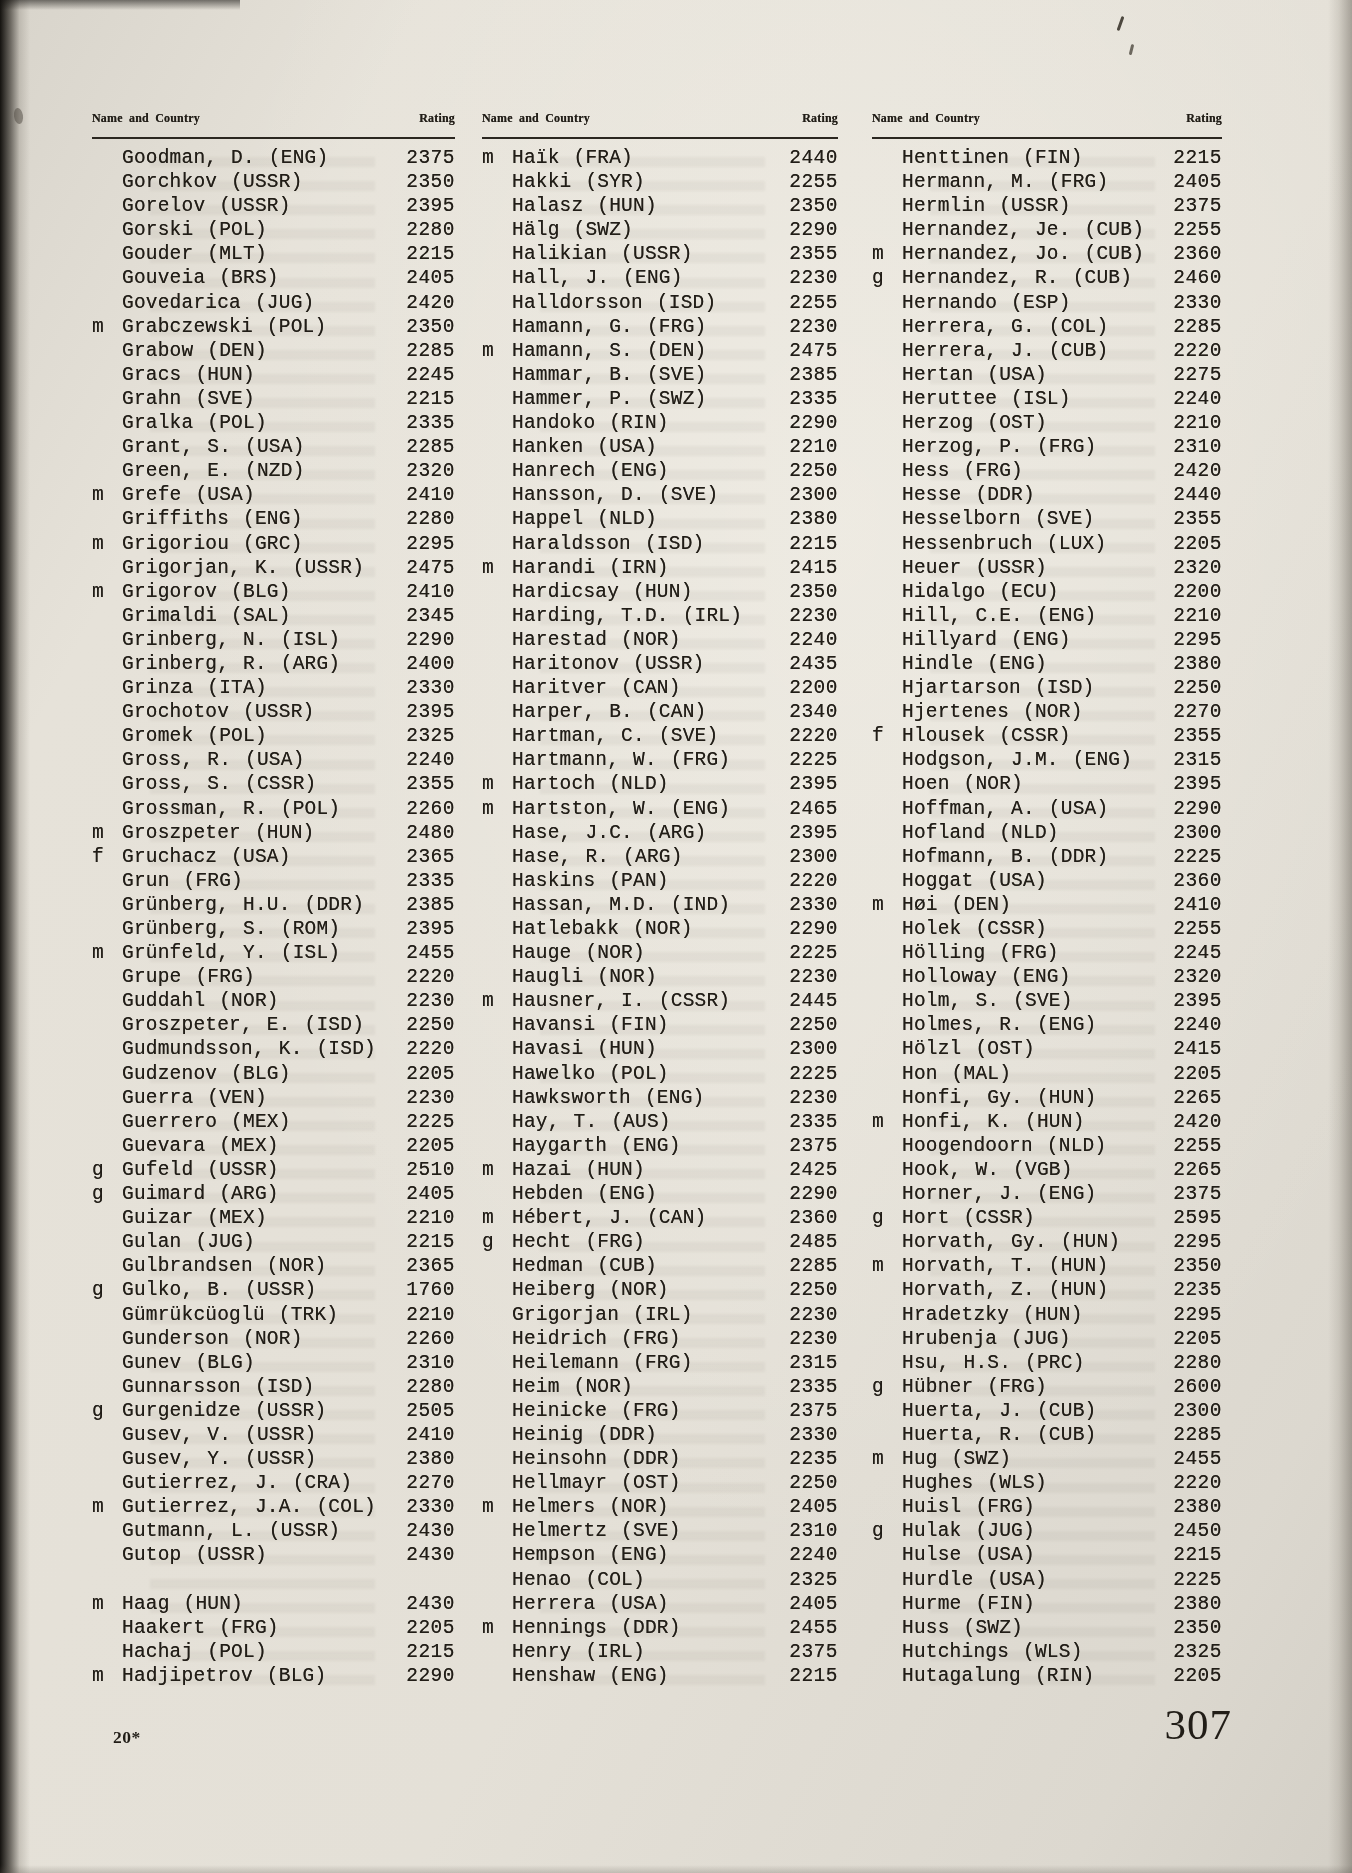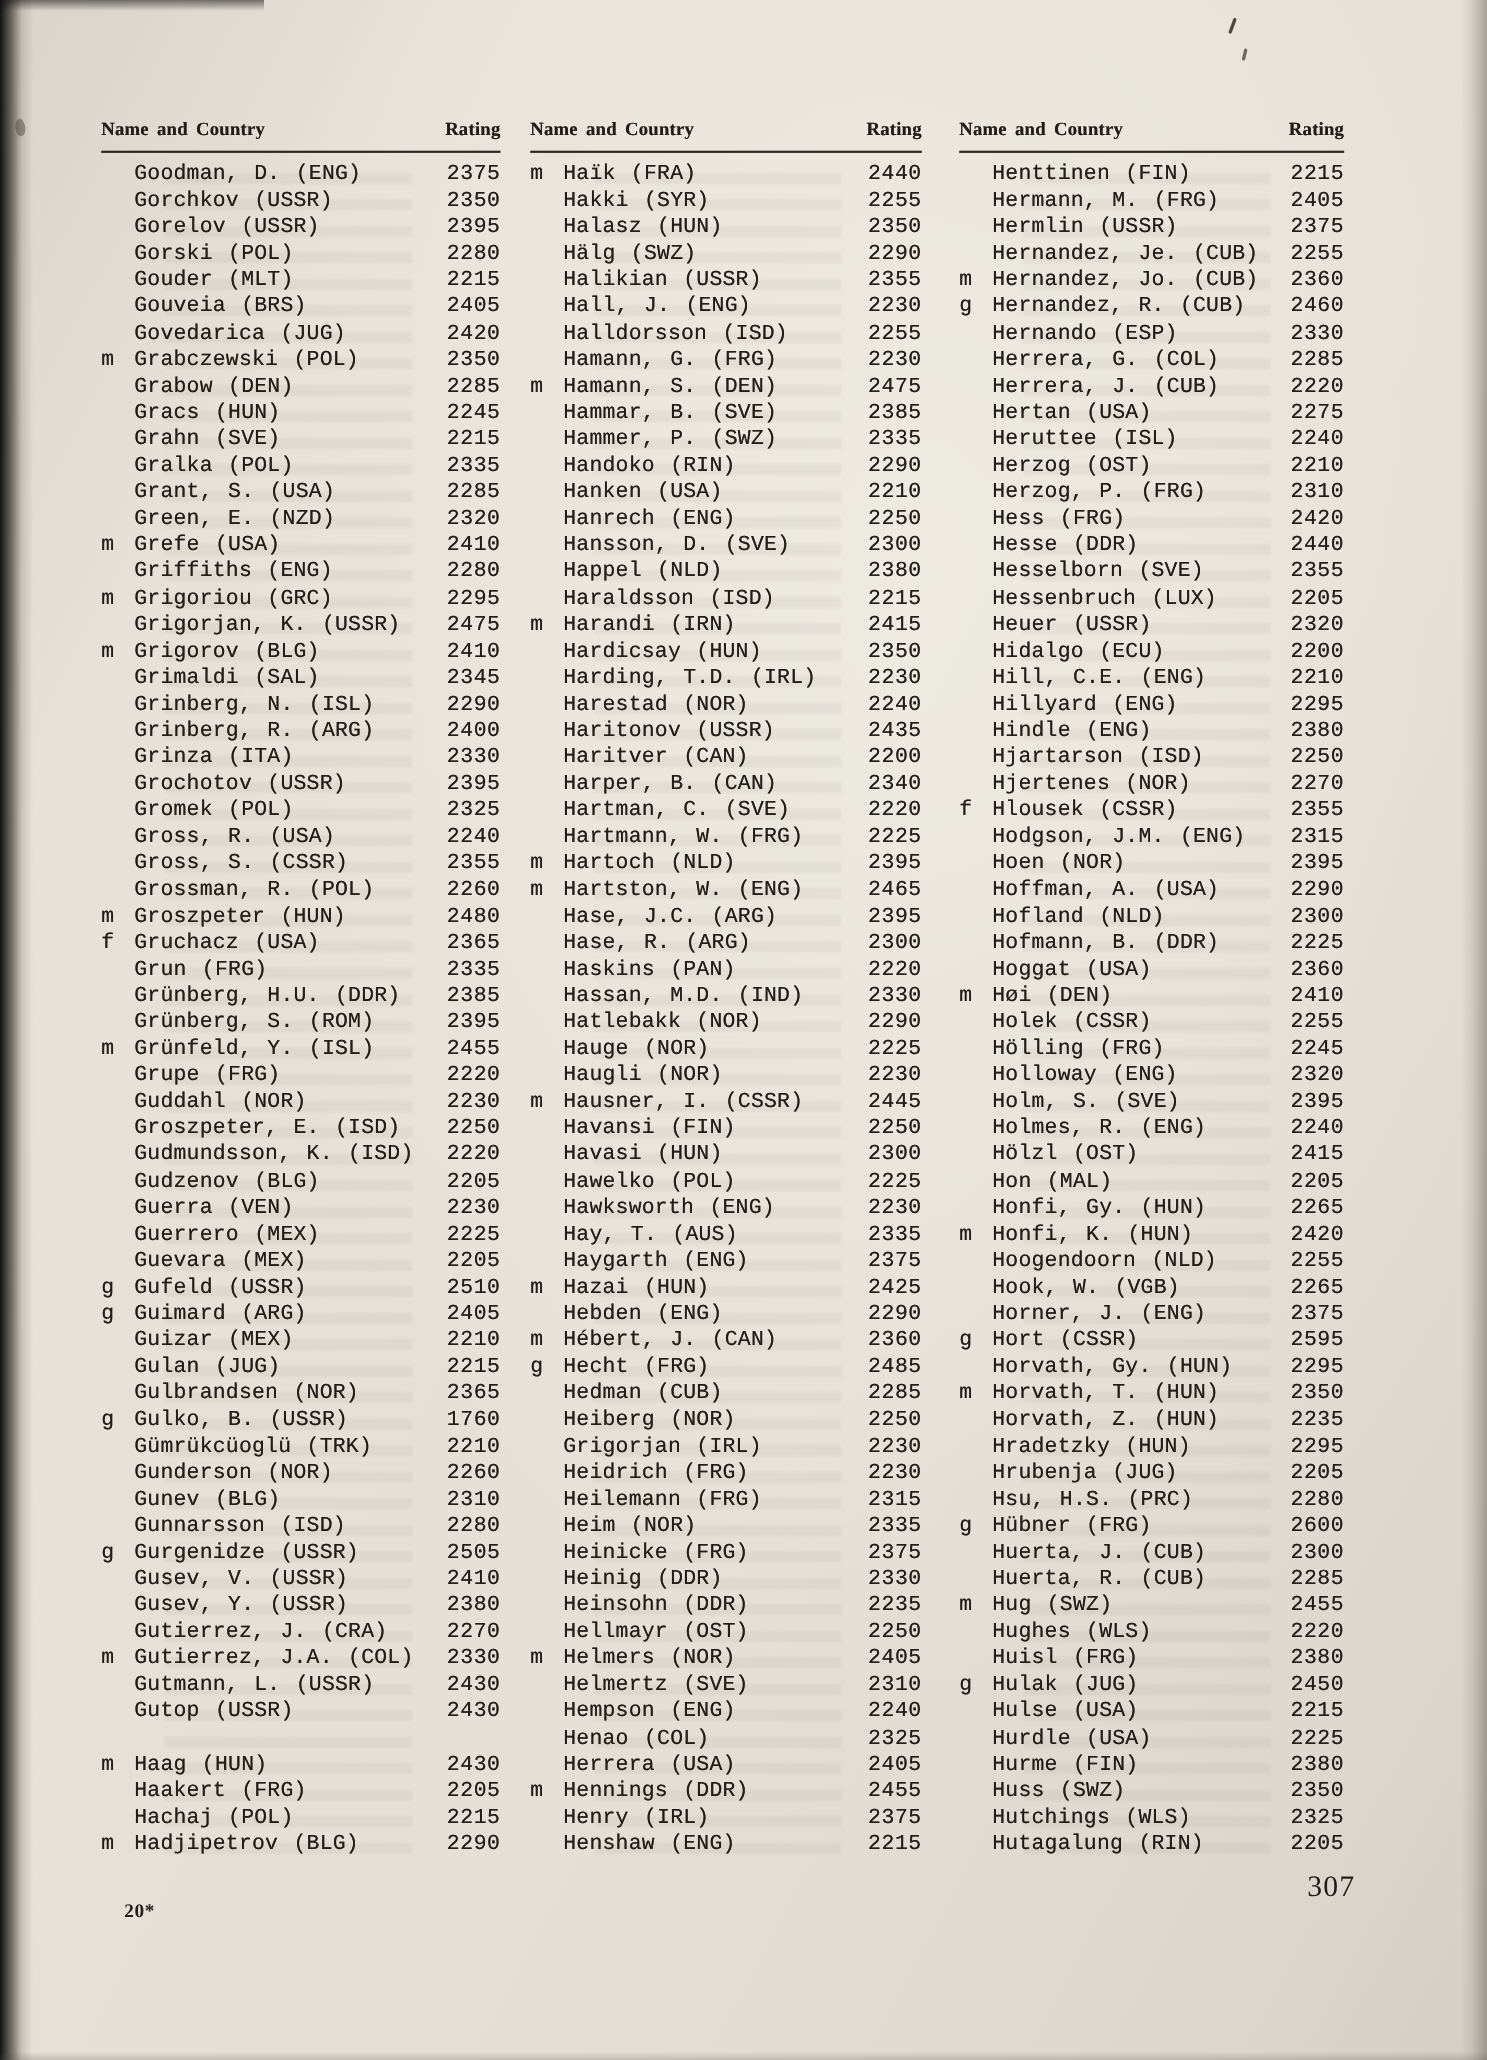--- a/index.html
+++ b/index.html
@@ -22,33 +22,33 @@
 
   .ghost{position:absolute;top:150px;height:1540px;width:225px;opacity:.55;filter:blur(1.6px);
     background:repeating-linear-gradient(to bottom,rgba(118,111,100,0) 0 7px,rgba(118,111,100,.14) 7px 17px,rgba(118,111,100,0) 17px 24.1px);}
   #ghost1{left:150px}#ghost2{left:540px}#ghost3{left:930px}
 
   .col{position:absolute;top:106px;}
   #col1{left:92px;width:363px;}
   #col2{left:482px;width:356px;}
   #col3{left:872px;width:350px;}
   .colhead{display:flex;justify-content:space-between;align-items:center;
-    font-weight:bold;font-size:17px;line-height:24px;padding-bottom:7px;
+    font-weight:bold;font-size:12px;line-height:24px;padding-bottom:7px;
     border-bottom:2px solid #2b2720;letter-spacing:.2px;word-spacing:3px;}
   .rows{margin-top:7px;font-family:Liberation Mono, monospace;}
   .row{display:flex;align-items:baseline;height:24.1px;font-size:19.5px;line-height:24.1px;white-space:nowrap;}
   .row.gap{visibility:hidden;}
   .pfx{flex:none;width:30px;}
   .nm{flex:1;letter-spacing:.2px;word-spacing:2px;overflow:hidden;}
   .rt{flex:none;min-width:52px;text-align:right;letter-spacing:.5px;}
   .row span{text-shadow:0 0 .5px rgba(33,29,23,.75);}
   .colhead span{text-shadow:0 0 .5px rgba(33,29,23,.75);}
 
   .footnote{position:absolute;left:93px;top:1727px;font-size:17.5px;font-weight:bold;letter-spacing:.5px;margin-left:20px;}
-  .pageno{position:absolute;left:1082px;top:1700px;width:150px;text-align:right;font-size:27px;letter-spacing:1px;}
+  .pageno{position:absolute;left:1082px;top:1700px;width:150px;text-align:right;font-size:43px;letter-spacing:1px;}
 
   .pen-mark{position:absolute;background:#4d483f;border-radius:2px;}
   #mark1{left:1119px;top:16px;width:3px;height:15px;transform:rotate(20deg);}
   #mark2{left:1130px;top:44px;width:2.5px;height:11px;transform:rotate(14deg);opacity:.8;}
   #mark3{left:14px;top:108px;width:9px;height:16px;transform:rotate(-8deg);opacity:.5;border-radius:50%;}
 </style>
 </head>
 <body>
 
 <div class="page">

